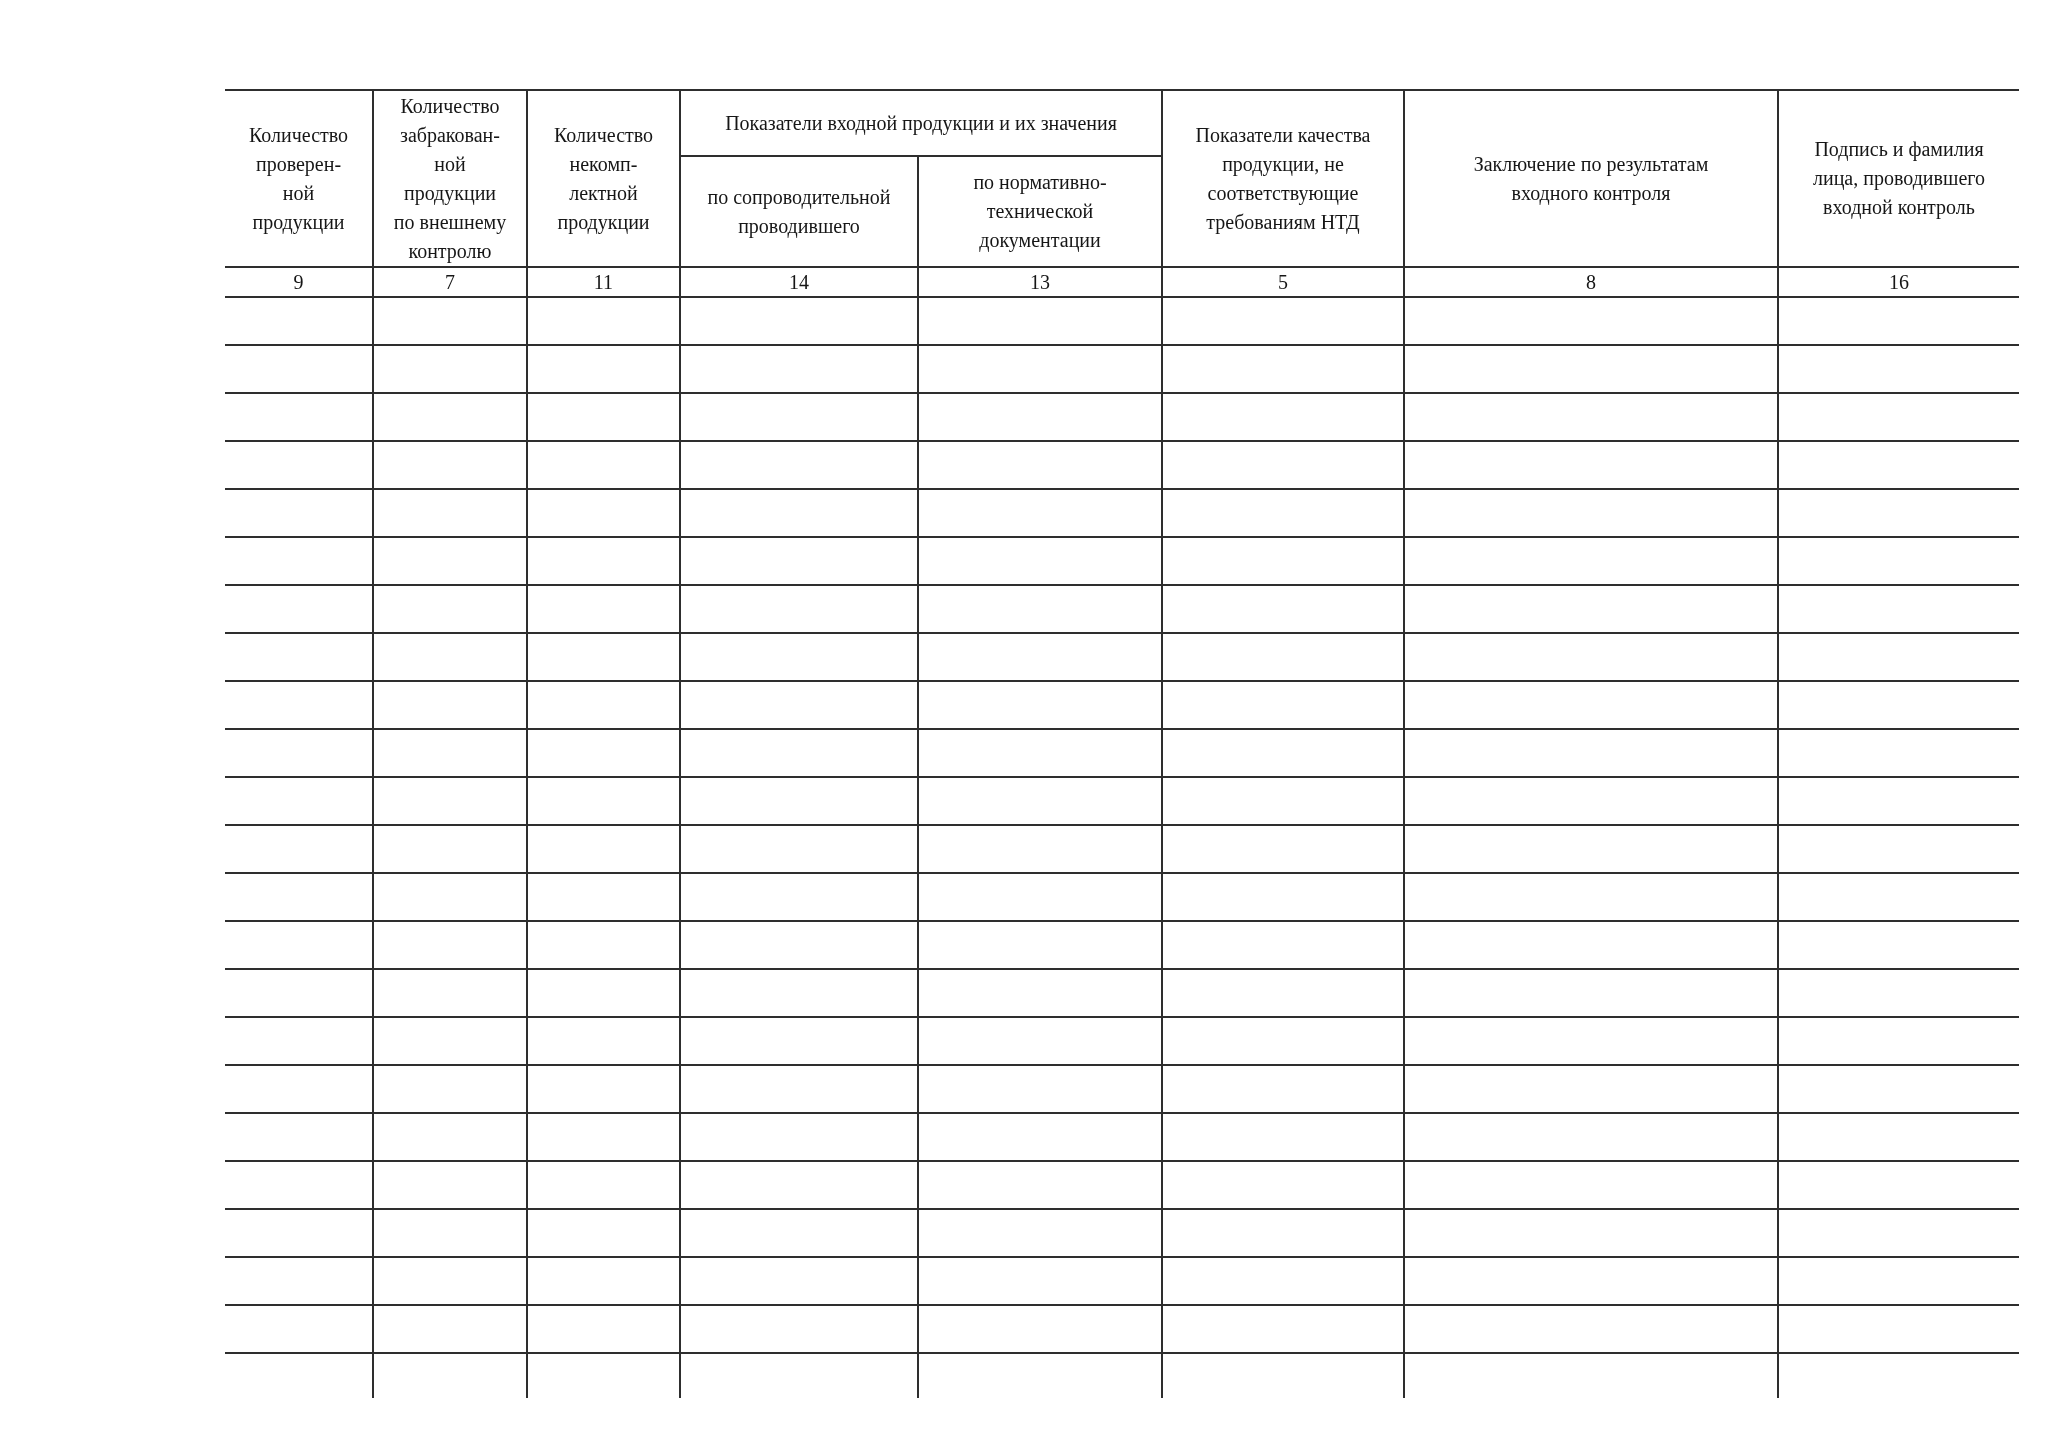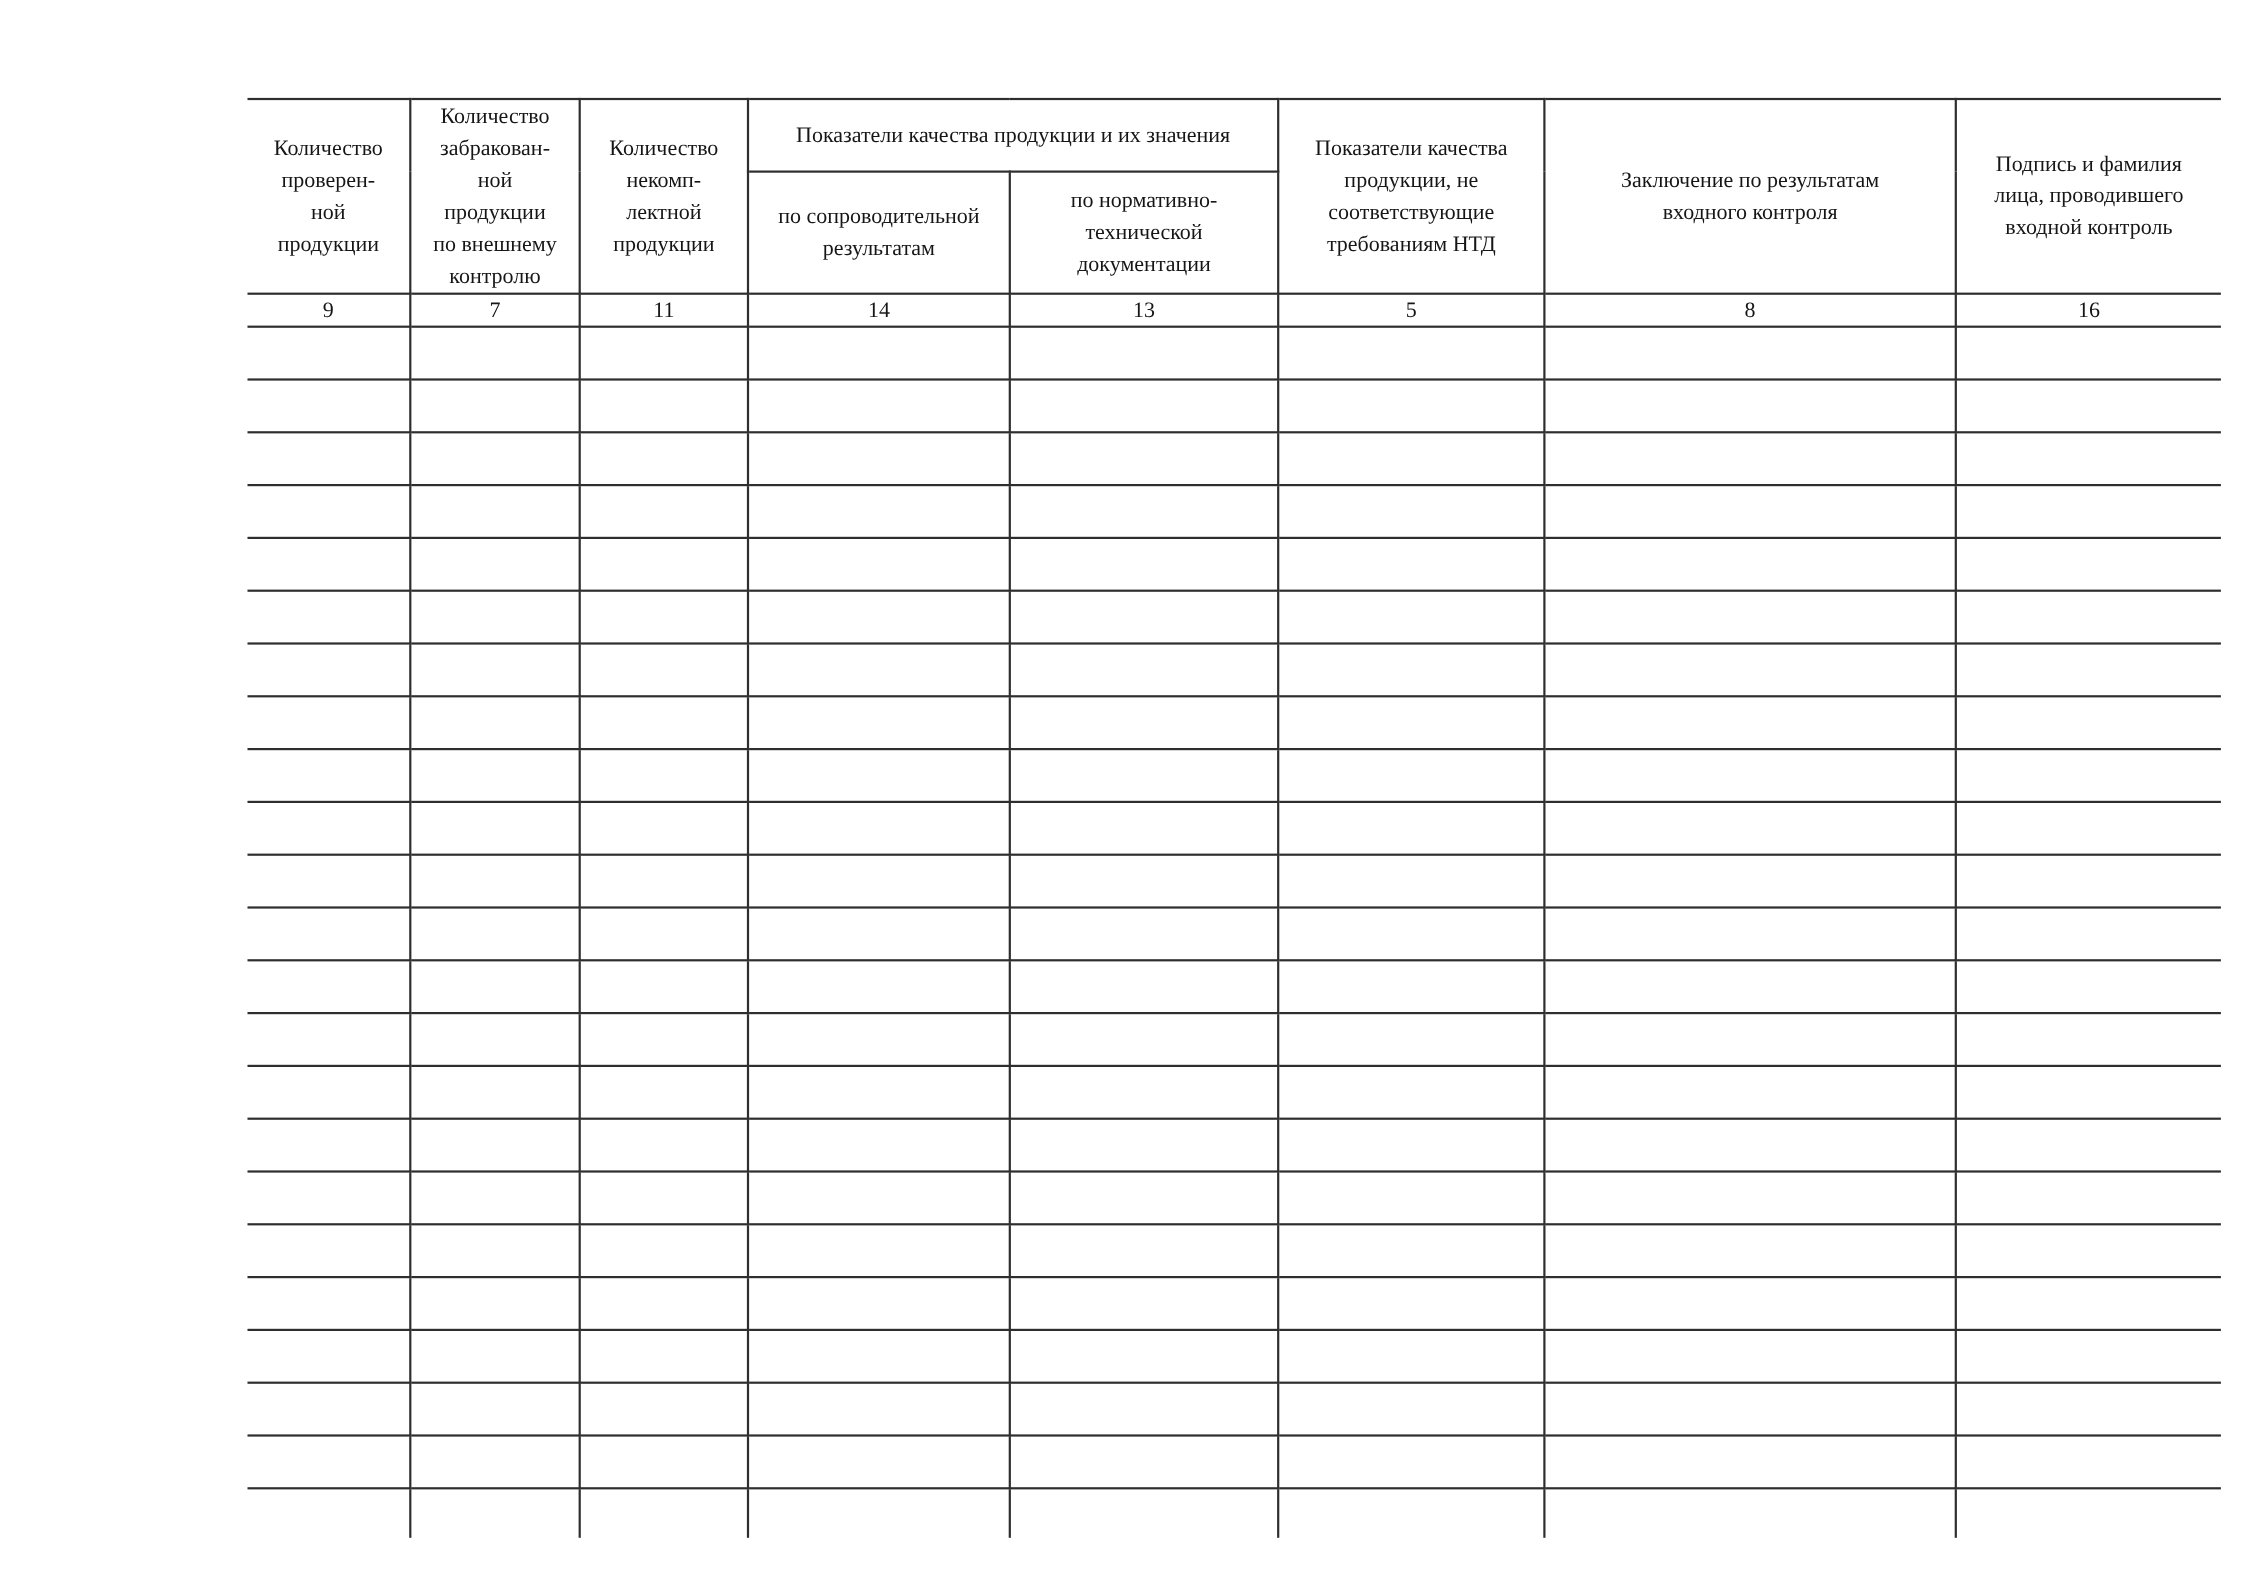--- a/index.html
+++ b/index.html
@@ -77,34 +77,34 @@
         <th class="hdr" rowspan="2">Количество
 забракован-
 ной
 продукции
 по внешнему
 контролю</th>
         <th class="hdr" rowspan="2">Количество
 некомп-
 лектной
 продукции</th>
-        <th class="hdr" colspan="2">Показатели качества продукции и их значения</th>
+        <th class="hdr" colspan="2">Показатели входной продукции и их значения</th>
         <th class="hdr" rowspan="2">Показатели качества
 продукции, не
 соответствующие
 требованиям НТД</th>
         <th class="hdr" rowspan="2">Заключение по результатам
 входного контроля</th>
         <th class="hdr no-r" rowspan="2">Подпись и фамилия
 лица, проводившего
 входной контроль</th>
       </tr>
       <tr class="h-sub">
         <th class="hdr">по сопроводительной
-результатам</th>
+проводившего</th>
         <th class="hdr">по нормативно-
 технической
 документации</th>
       </tr>
       <tr class="h-num">
         <td class="num no-l">9</td>
         <td class="num">7</td>
         <td class="num">11</td>
         <td class="num">14</td>
         <td class="num">13</td>

